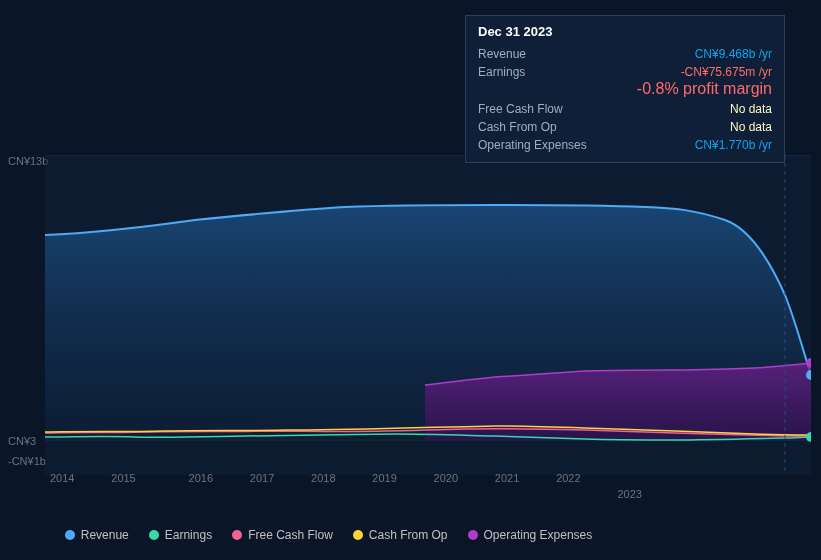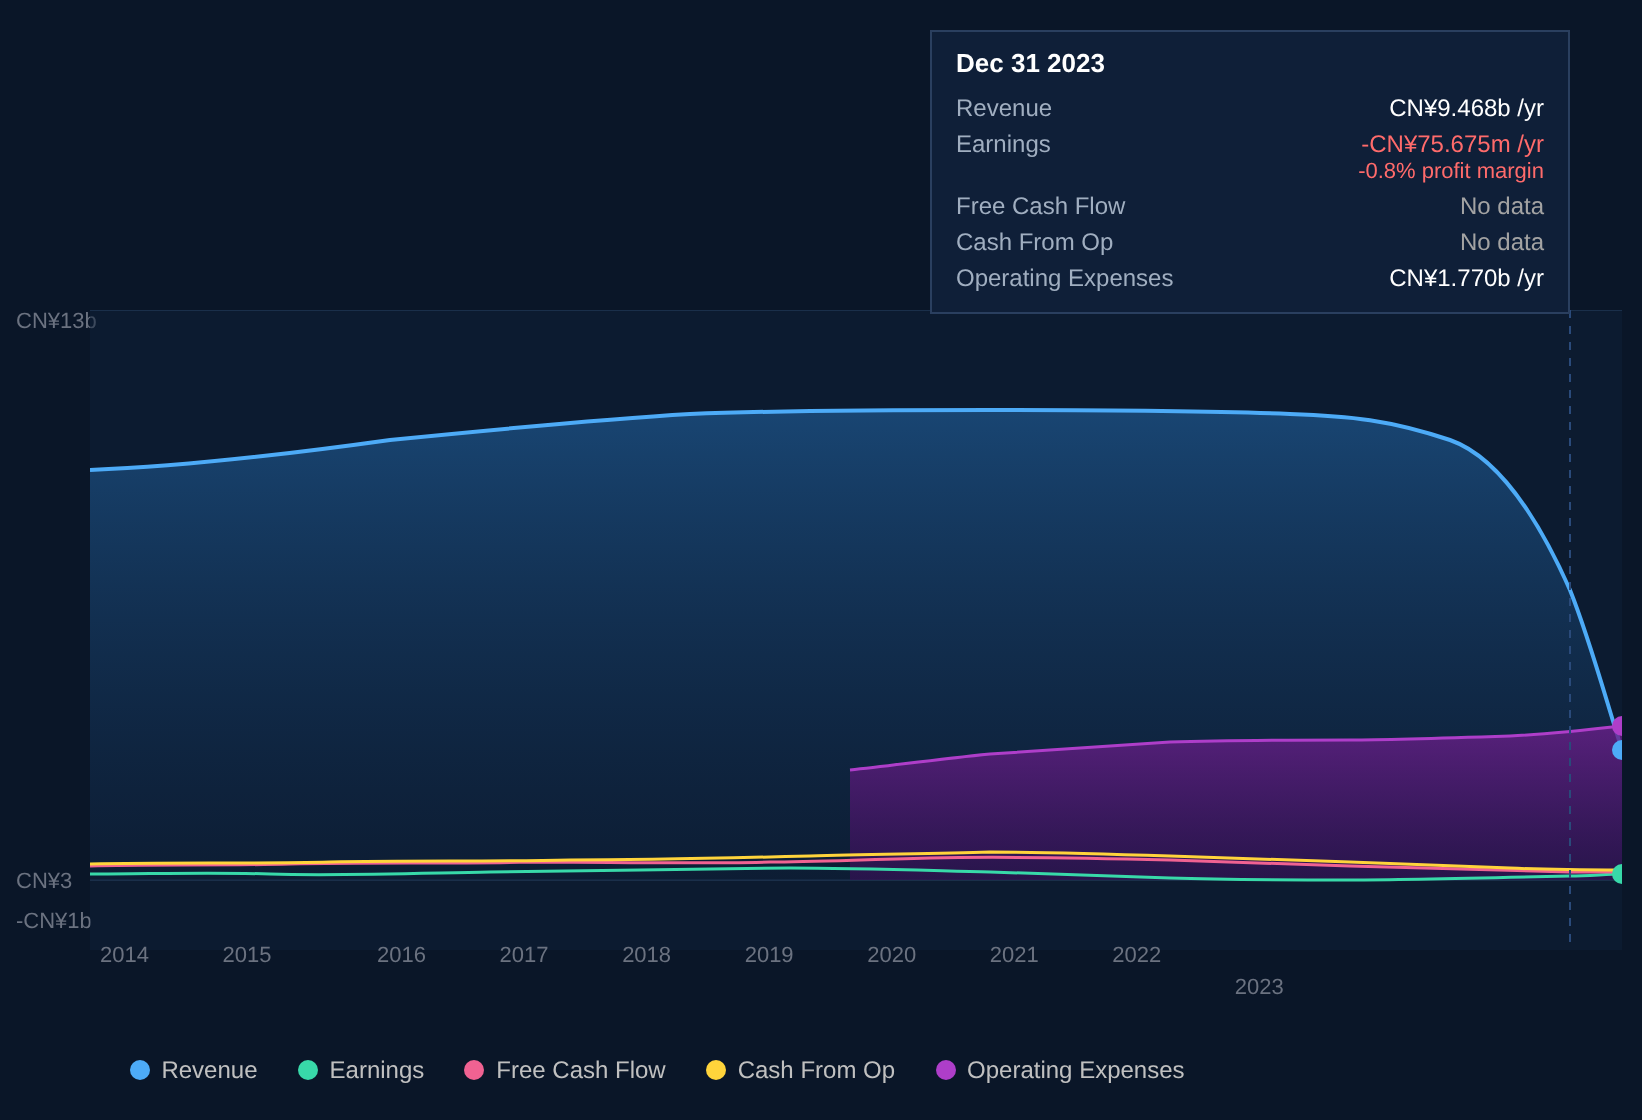--- a/index.html
+++ b/index.html
@@ -51,27 +51,27 @@
     .tooltip-label {
       color: #a0aec0;
       min-width: 130px;
     }
 
     .tooltip-value {
       color: #e2e8f0;
       text-align: right;
     }
 
-    .tooltip-value.blue { color: #ffffff; margin-left: 10px; }
+    .tooltip-value.blue { color: #0ea5e9; margin-left: 10px; }
     .tooltip-value.red { color: #ff6b6b; }
-    .tooltip-value.nodata { color: #a3a3a3; text-align: right; }
+    .tooltip-value.nodata { color: #fef9c3; text-align: right; }
 
     .profit-margin {
       color: #ff6b6b;
-      font-size: 11px;
+      font-size: 16px;
       margin-top: 1px;
     }
 
     
     .y-axis-label {
       position: absolute;
       color: #6b7280;
       font-size: 11px;
       left: 8px;
     }

